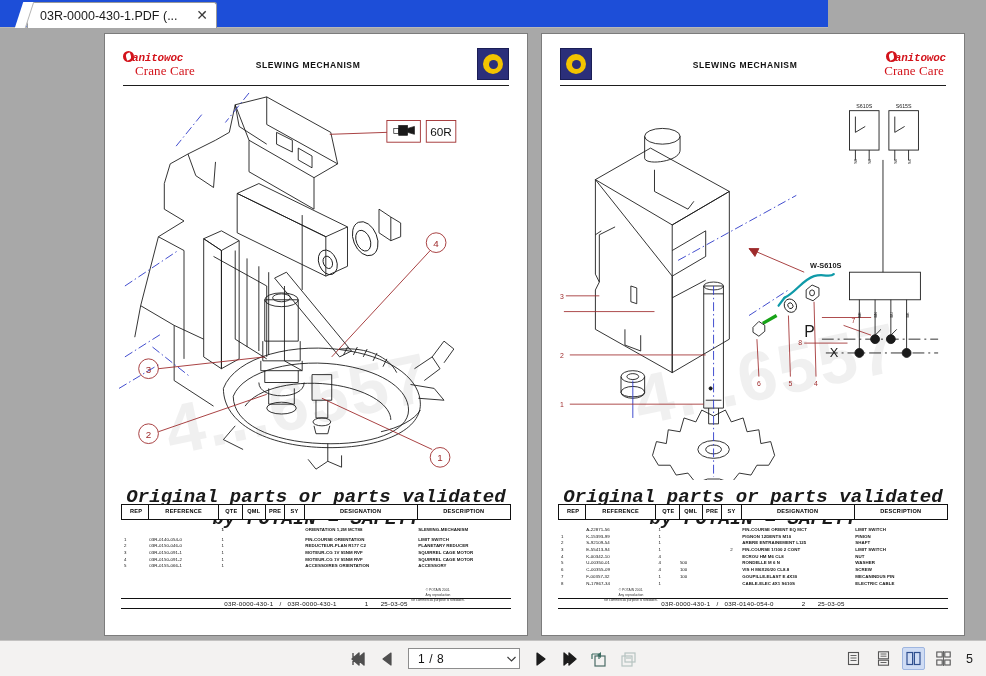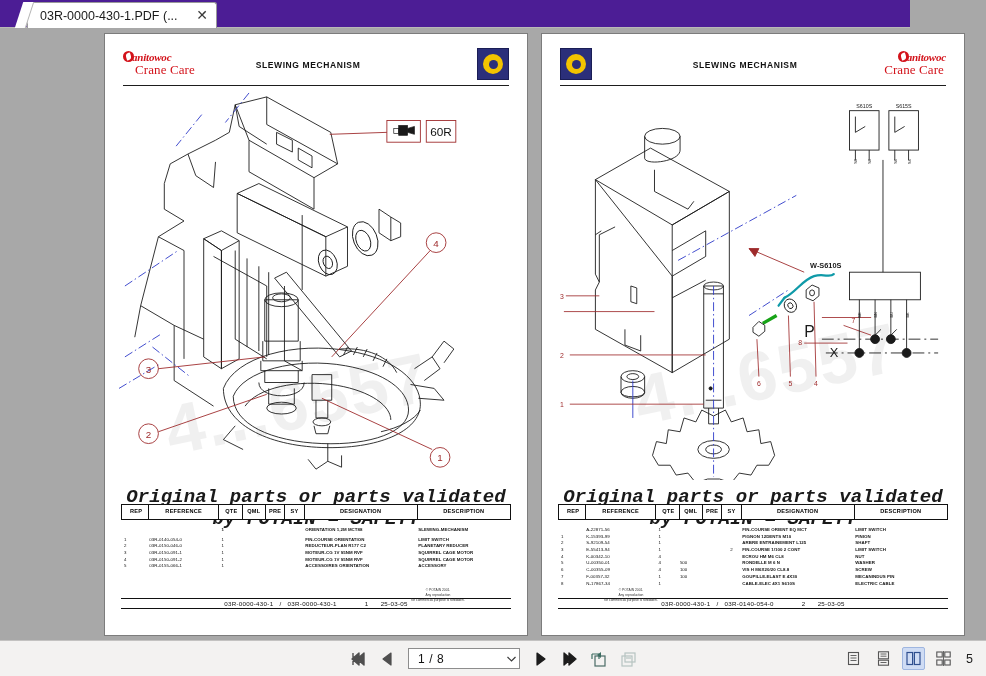--- a/index.html
+++ b/index.html
@@ -6,22 +6,22 @@
   html, body {
     width: 986px; height: 676px;
     font-family: "Liberation Sans", sans-serif;
     overflow: hidden;
     background: #a8a8a8;
   }
 
   
   .tabbar {
     position: absolute; left: 0; top: 0;
-    width: 910px; height: 28px;
-    background: #4c1d95;
+    width: 828px; height: 28px;
+    background: #1d4ed8;
     border-bottom: 1px solid #b9b8b7;
   }
   .tab {
     position: absolute; left: 27px; top: 2px;
     height: 26px; width: 190px;
     background: #ffffff;
     border-left: 1px solid #9a9a9a;
     border-right: 1px solid #9a9a9a;
     border-top: 1px solid #9a9a9a;
     border-radius: 3px 3px 0 0;
@@ -72,21 +72,21 @@
     position: absolute; left: 0; right: 0; bottom: -4px;
     border-bottom: 1.4px solid #1d1d1d;
   }
   .logo {
     position: absolute; top: 3px;
     font-family: "Liberation Serif", serif;
   }
   .logo .l1 {
     font-size: 11px; font-weight: bold; color: #d3131b;
     font-style: italic; letter-spacing: -0.2px;
-    font-family: Liberation Serif, serif;
+    font-family: Liberation Mono, monospace;
   }
   .logo .l1 .swoosh {
     display: inline-block; width: 11px; height: 11px; border-radius: 50%;
     background: #d3131b; margin-right: -2px; vertical-align: -1px;
     position: relative;
   }
   .logo .l1 .swoosh::after {
     content: ""; position: absolute; left: 3px; top: 2px;
     width: 5px; height: 7px; background: #fff;
     border-radius: 60% 10% 60% 10%;

